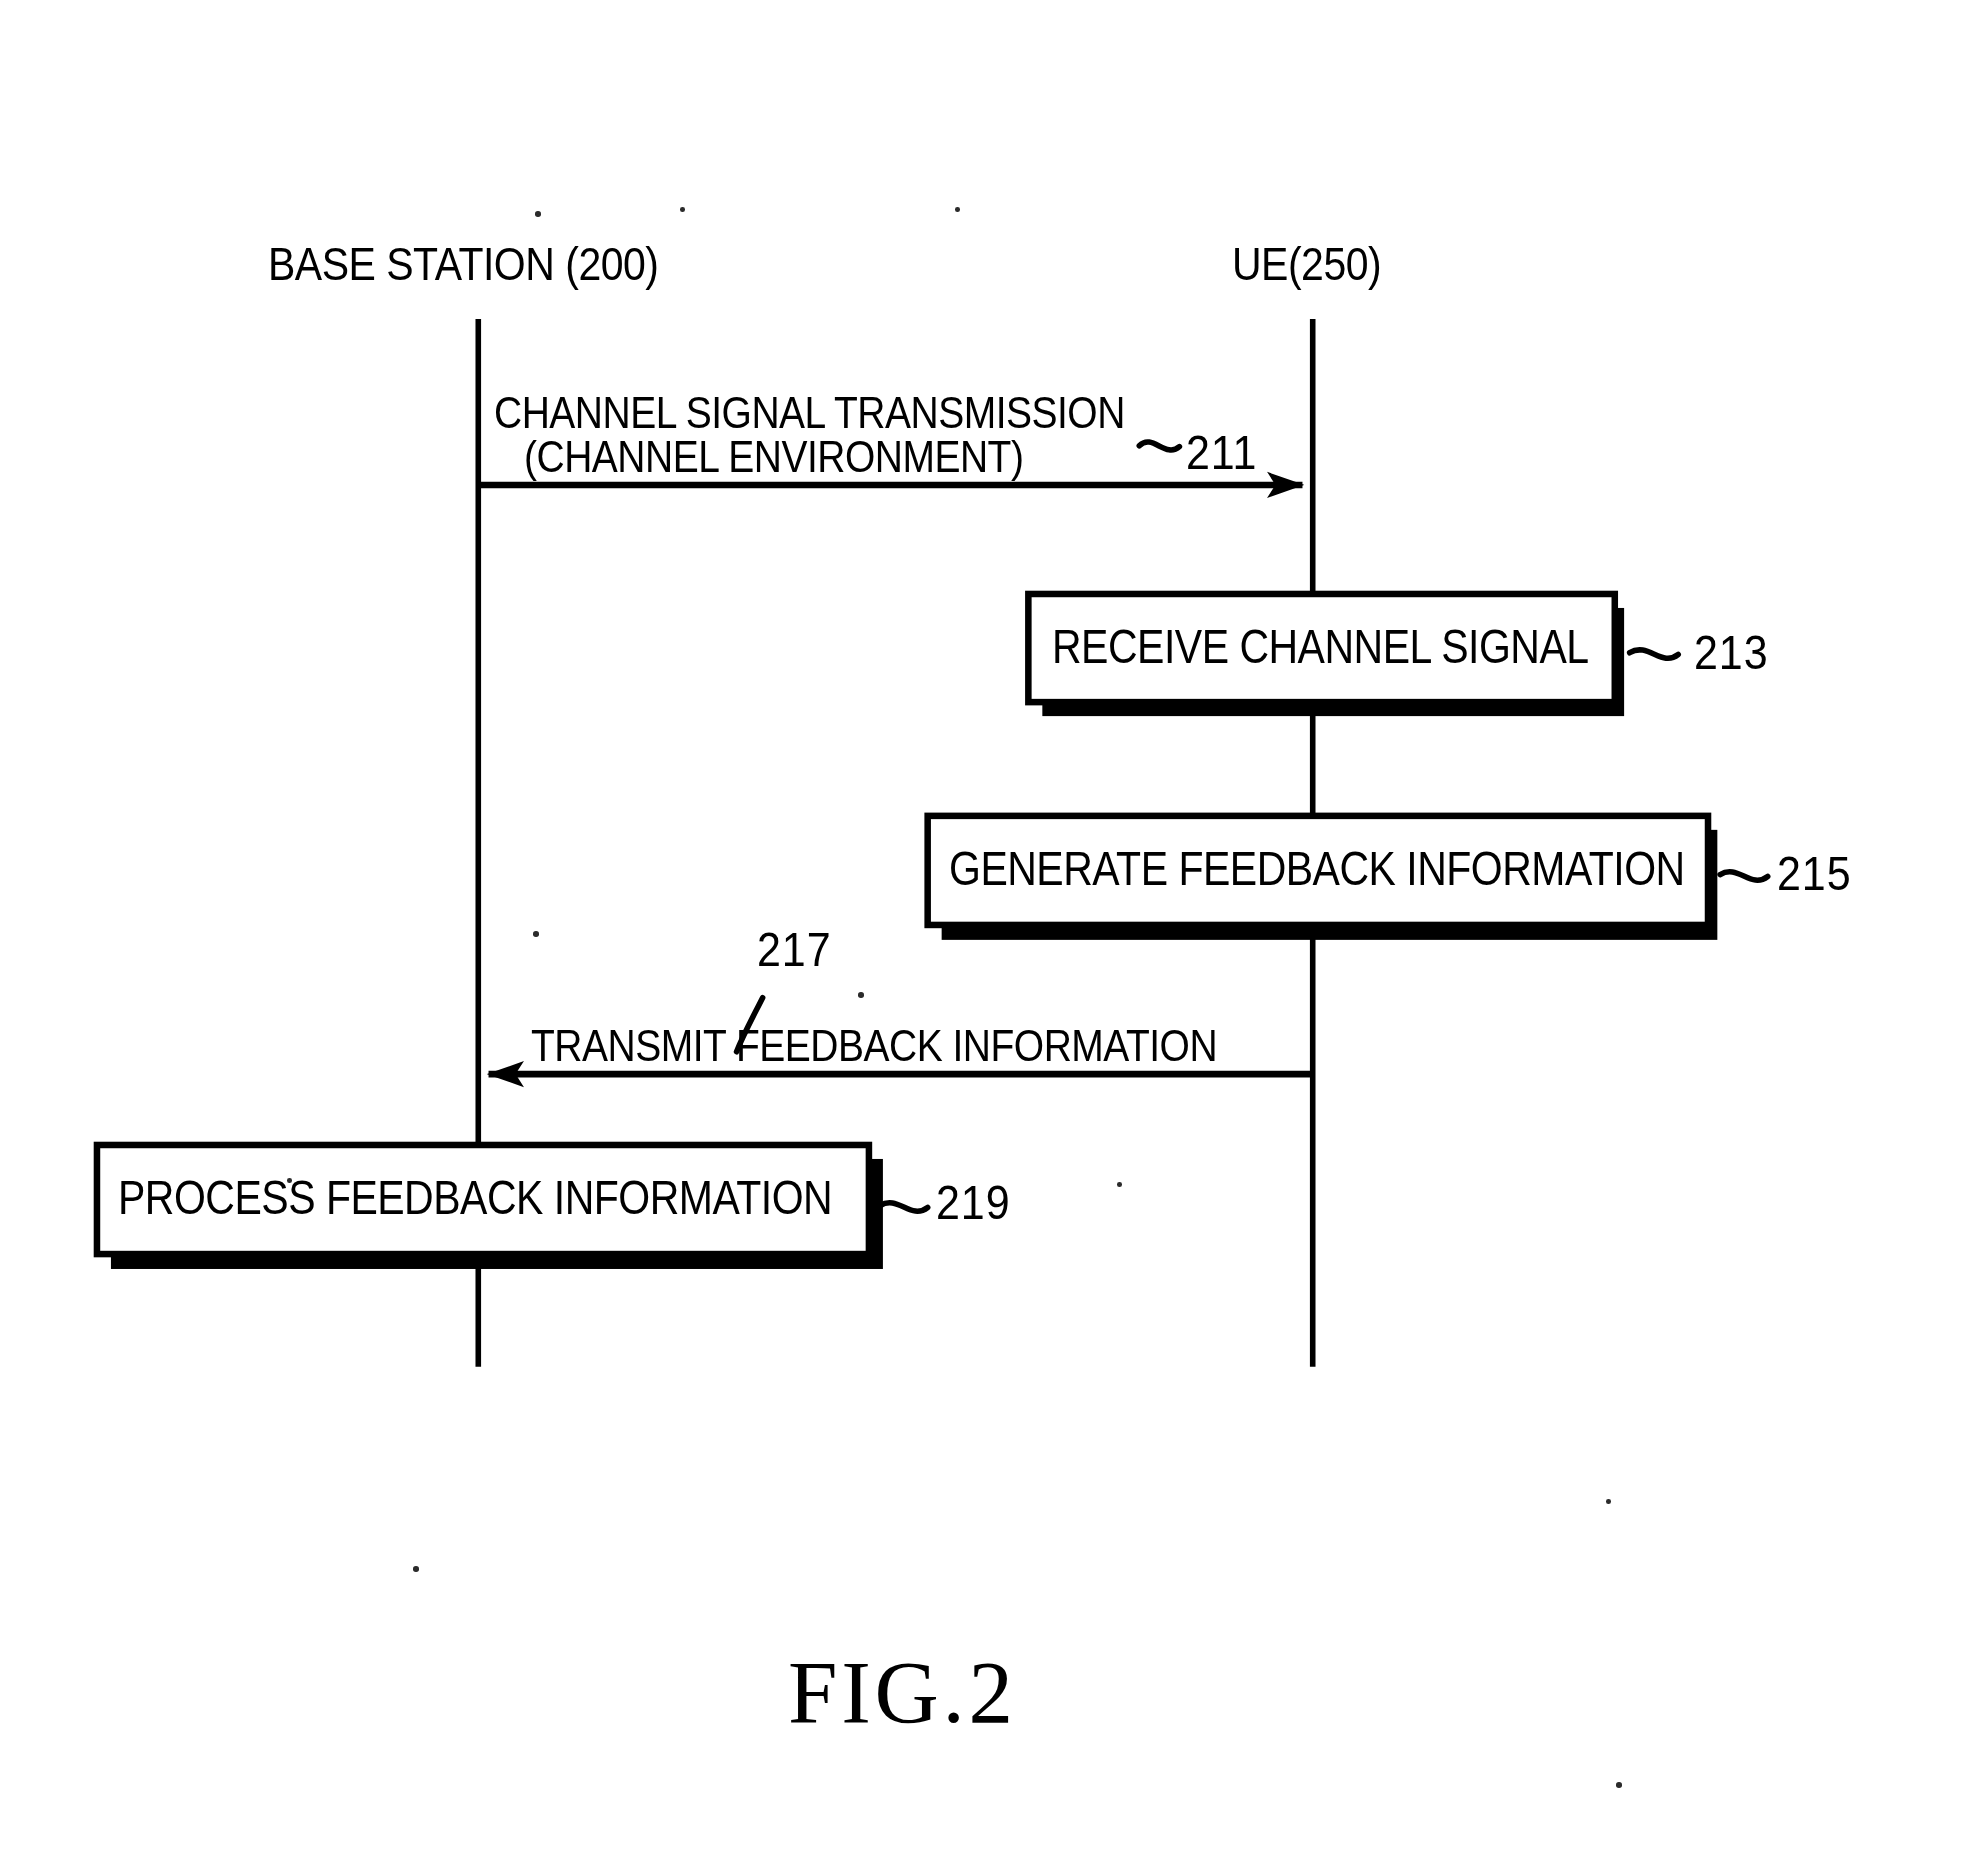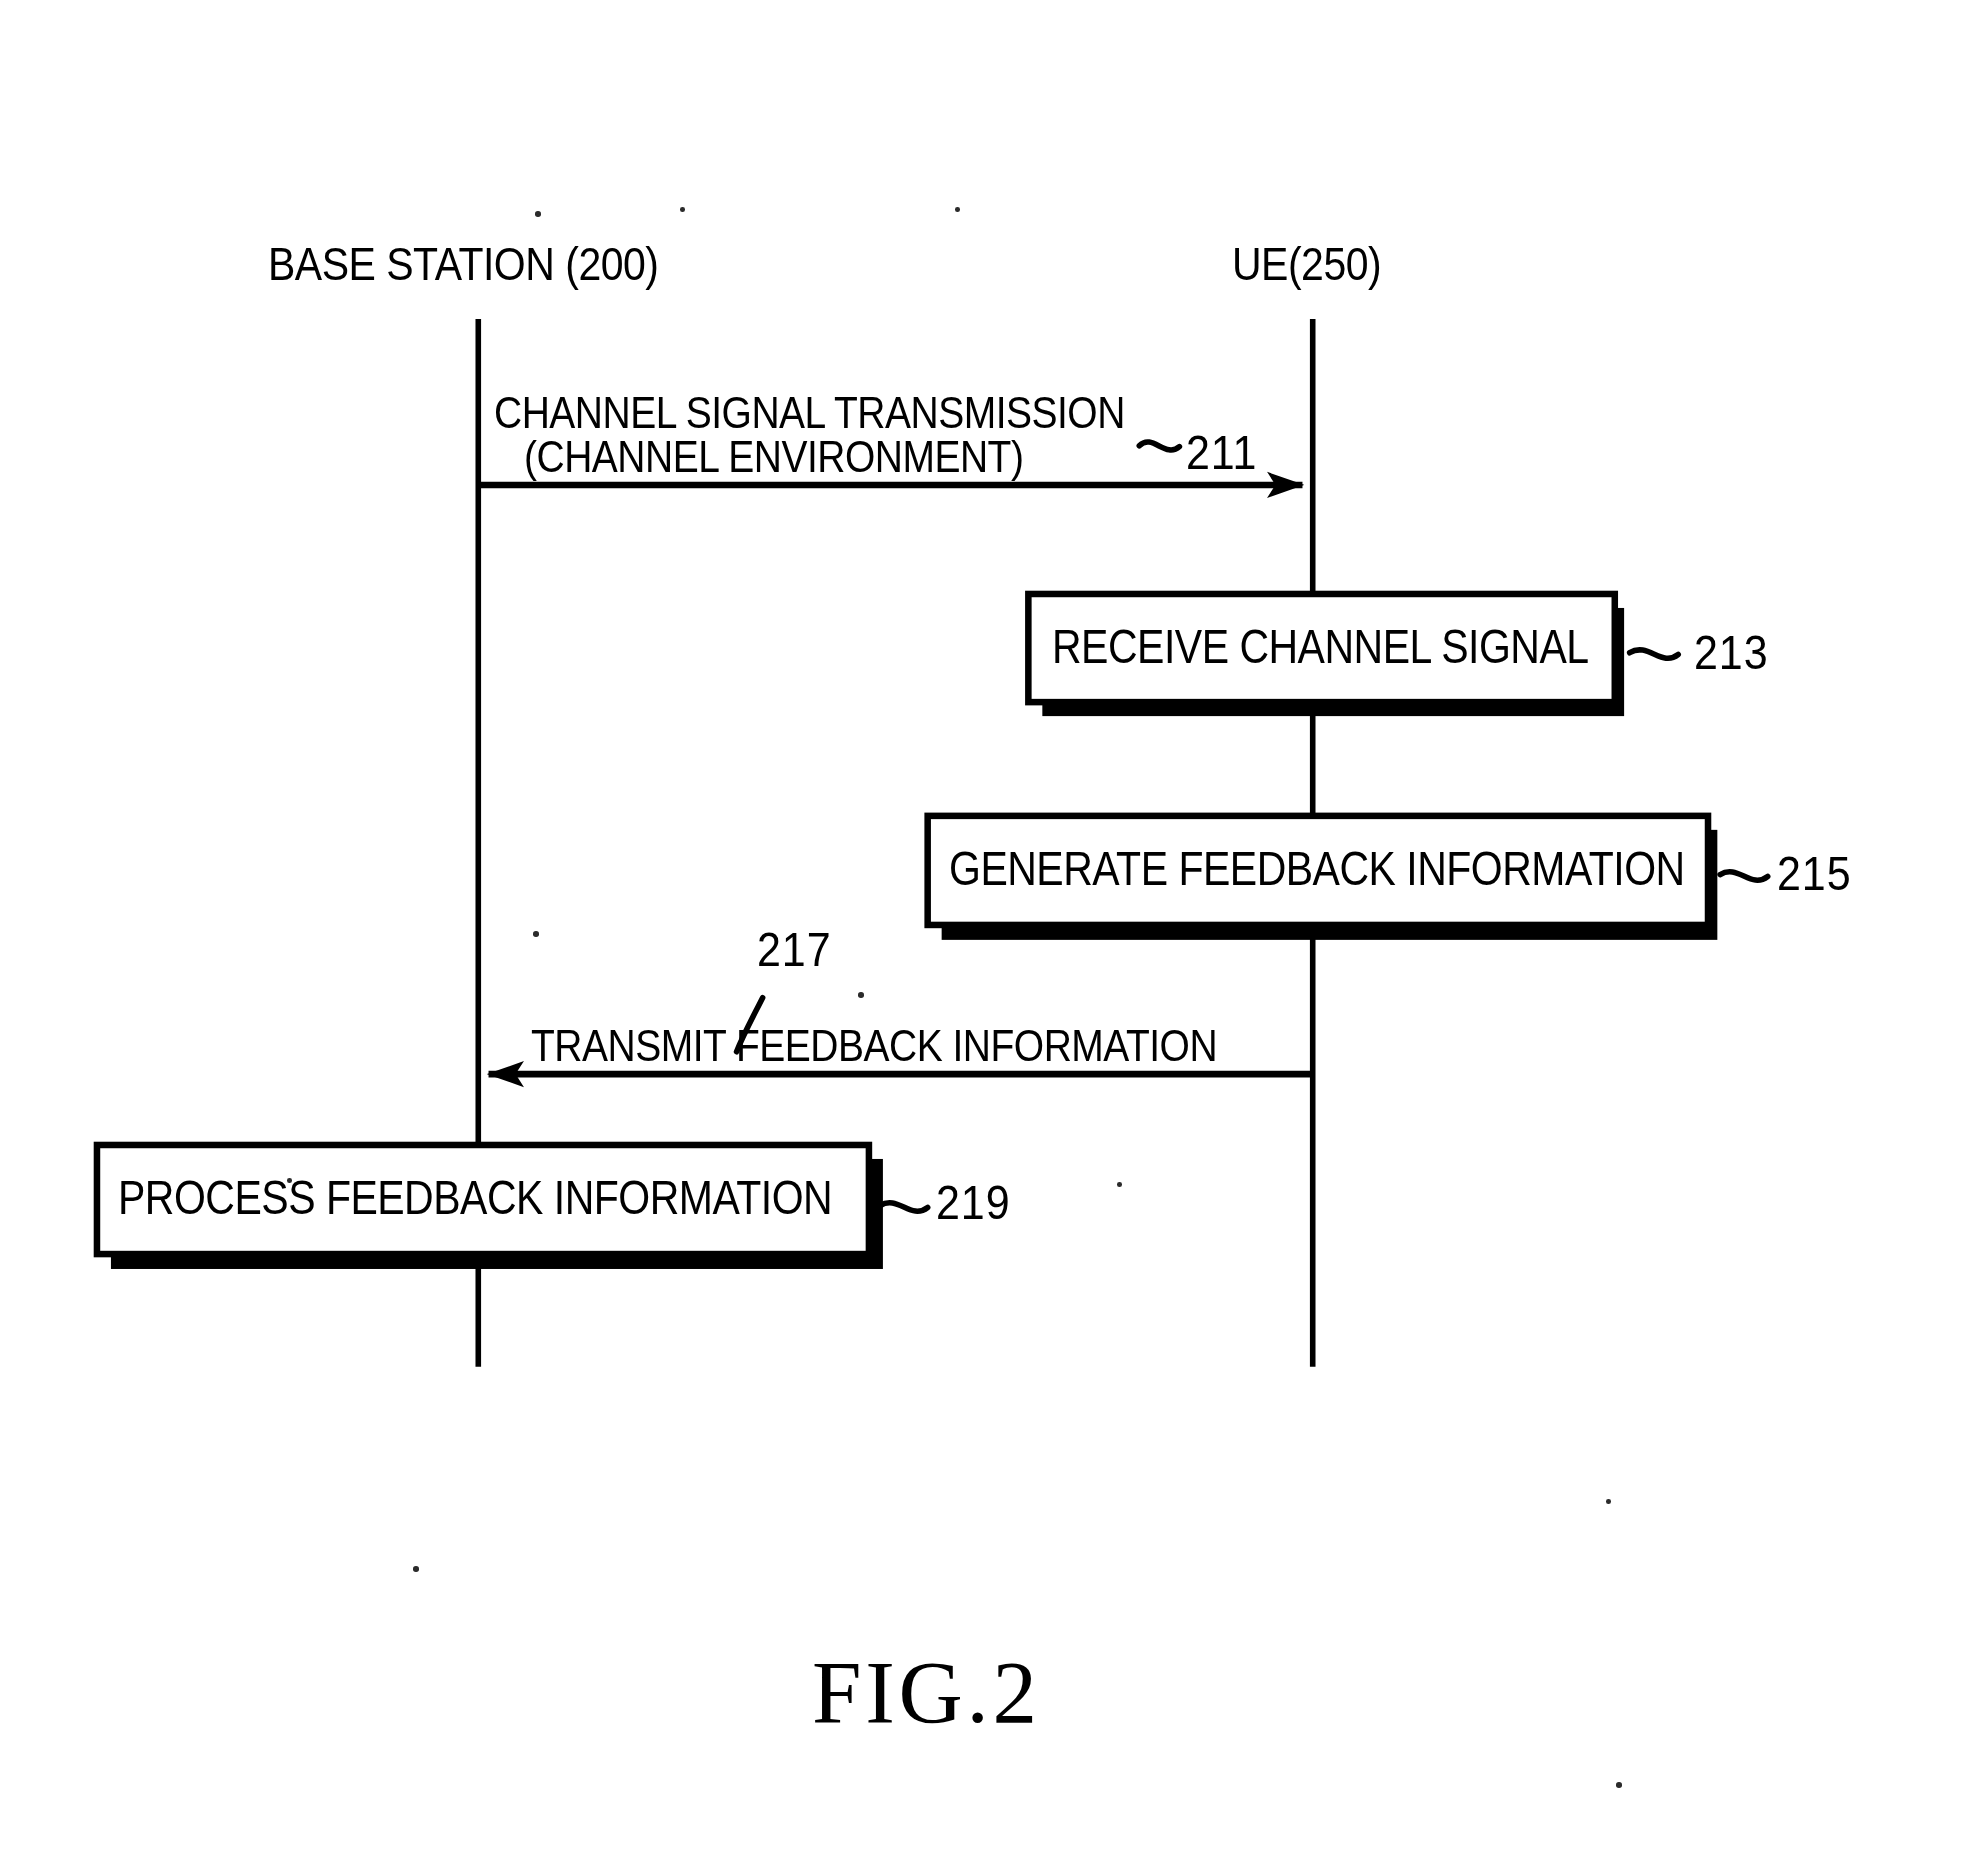--- a/index.html
+++ b/index.html
@@ -138,21 +138,21 @@
   <div class="txt ref-num" style="left:1777px; top:847px;">215</div>
 
   <div class="txt ref-num" style="left:757px; top:923px;">217</div>
 
   <div class="txt msg-label" style="left:531px; top:1020px;">TRANSMIT FEEDBACK INFORMATION</div>
 
   <div class="txt box-label" style="left:118px; top:1171px;">PROCESS FEEDBACK INFORMATION</div>
 
   <div class="txt ref-num" style="left:936px; top:1176px;">219</div>
 
-  <div class="fig-caption" style="left:788px; top:1641px;margin-left:24px;">FIG.2</div>
+  <div class="fig-caption" style="left:788px; top:1641px;">FIG.2</div>
 
   <div class="speck" style="left:535px; top:211px; width:5.6px; height:5.6px;"></div>
   <div class="speck" style="left:680px; top:207px; width:4.7px; height:4.7px;"></div>
   <div class="speck" style="left:955px; top:207px; width:4.7px; height:4.7px;"></div>
   <div class="speck" style="left:533px; top:931px; width:5.6px; height:5.6px;"></div>
   <div class="speck" style="left:858px; top:992px; width:5.6px; height:5.6px;"></div>
   <div class="speck" style="left:1117px; top:1182px; width:4.7px; height:4.7px;"></div>
   <div class="speck" style="left:413px; top:1566px; width:5.6px; height:5.6px;"></div>
   <div class="speck" style="left:1616px; top:1782px; width:5.6px; height:5.6px;"></div>
   <div class="speck" style="left:1606px; top:1499px; width:4.7px; height:4.7px;"></div>

